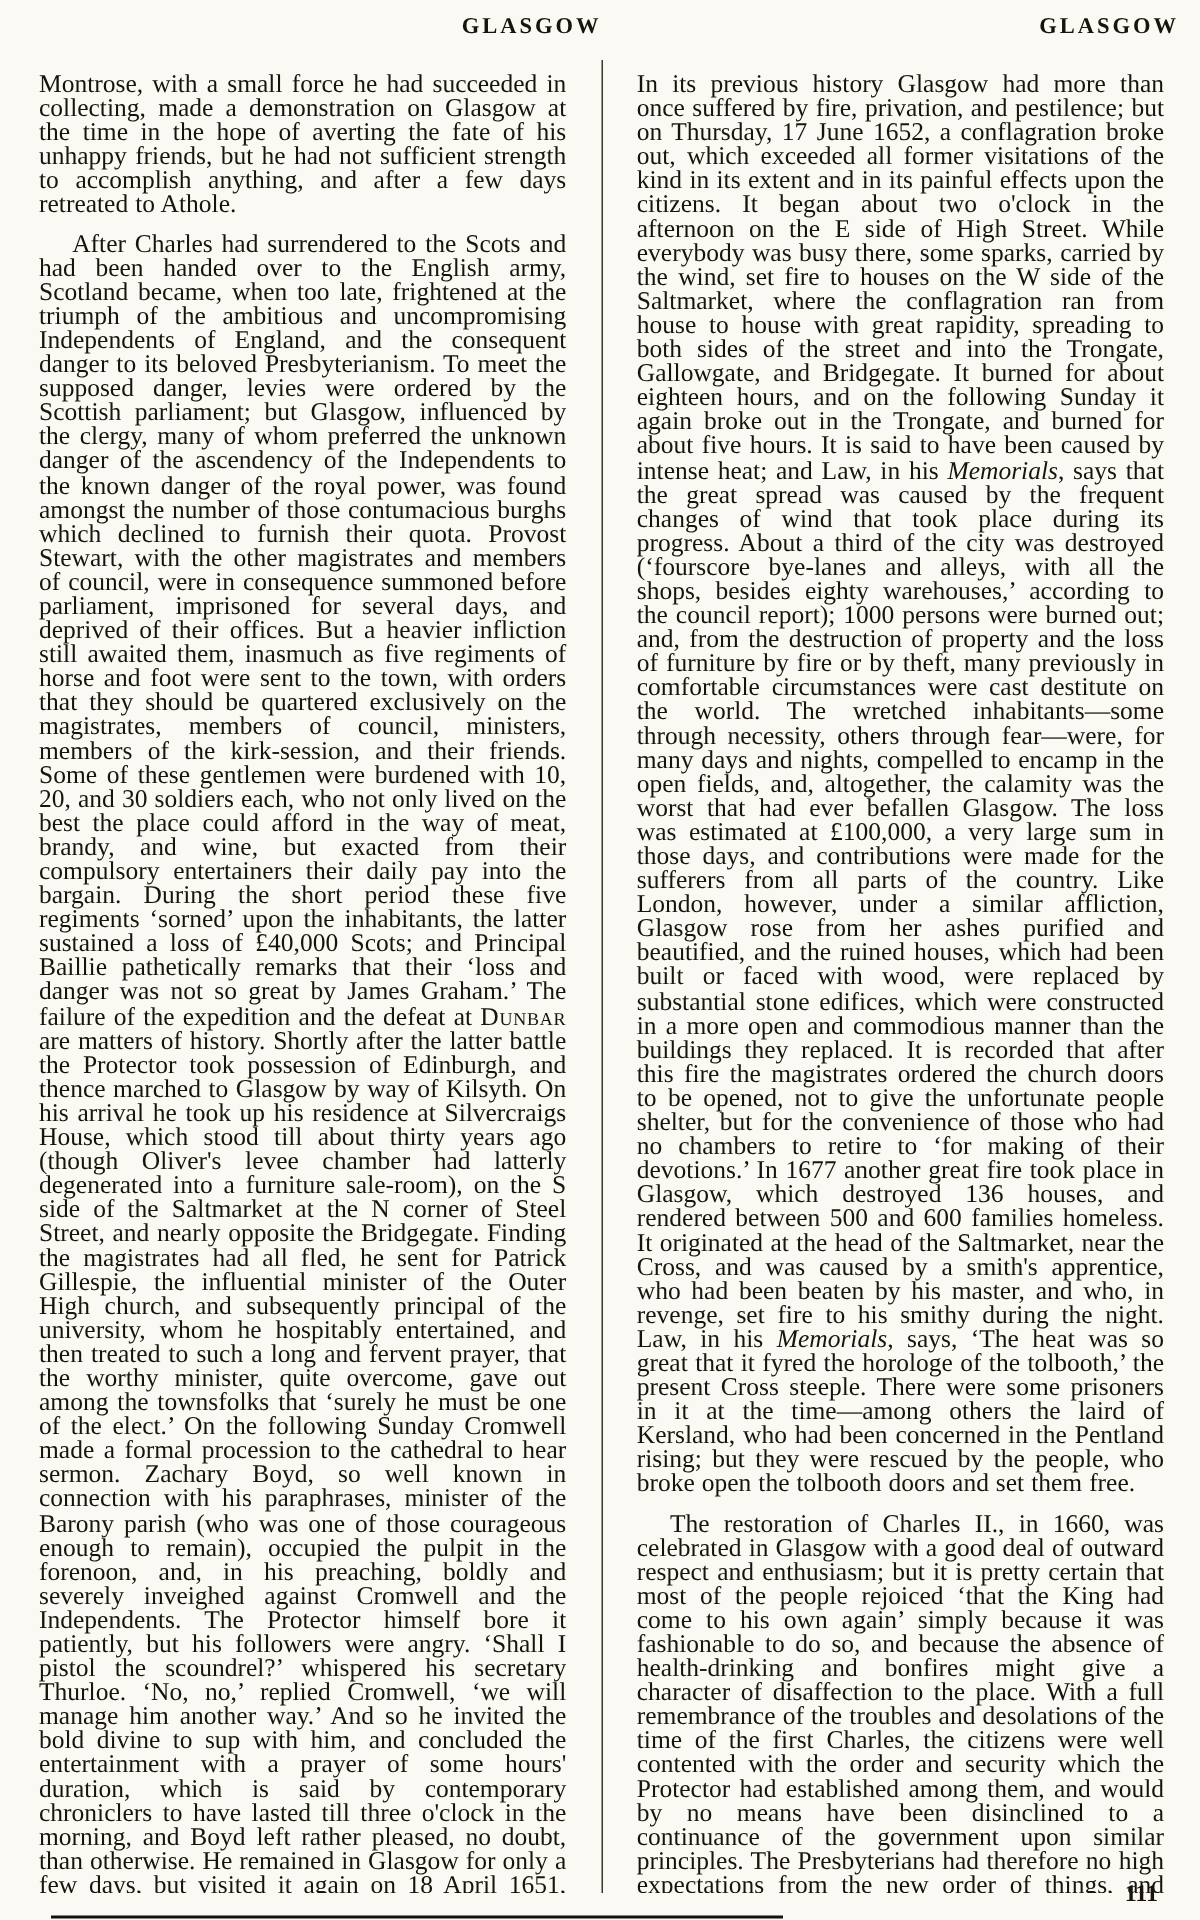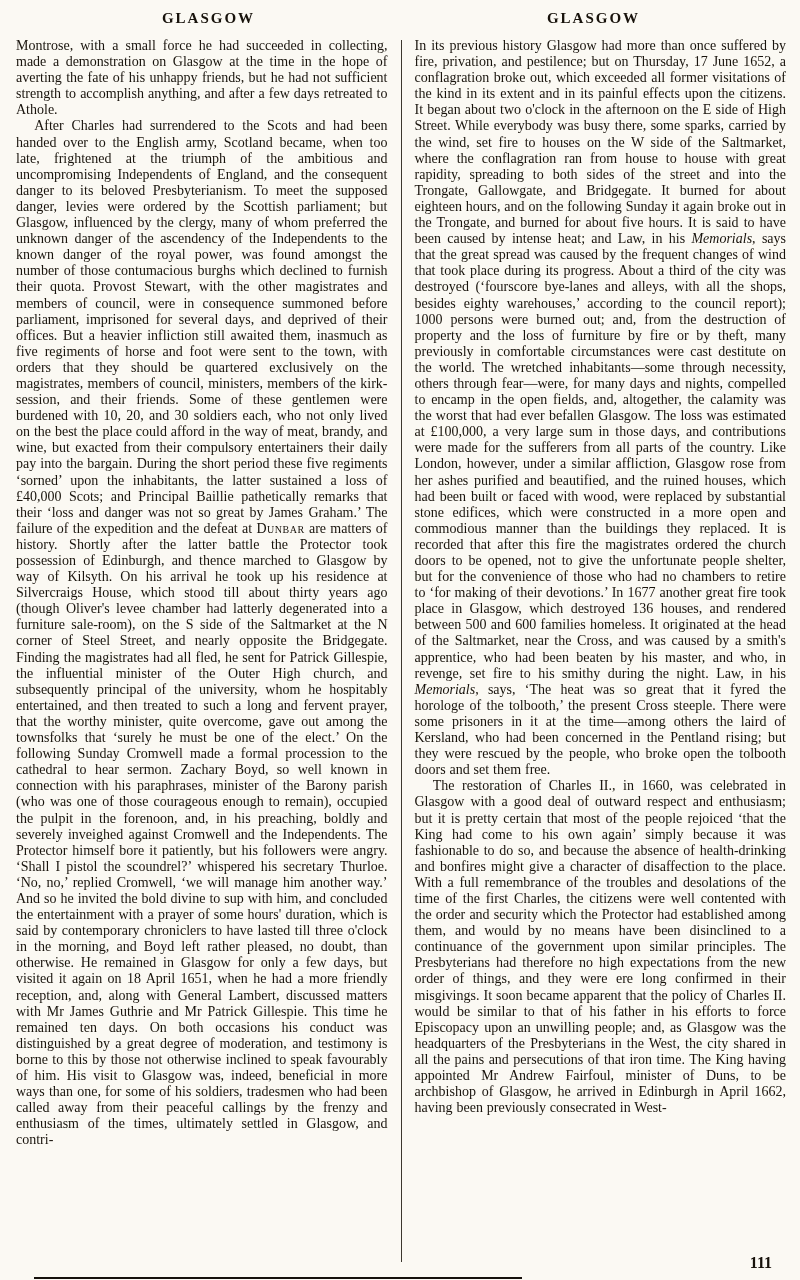--- a/index.html
+++ b/index.html
@@ -5,29 +5,29 @@
   *{box-sizing:border-box}
   html,body{margin:0;padding:0}
   body{
     width:800px;height:1280px;
     background:#fbf9f3;color:#18130c;
     font-family:"Liberation Serif","DejaVu Serif",serif;
     overflow:hidden;
   }
   .page{position:relative;width:800px;height:1280px;padding:10px 14px 0 16px}
   .running-heads{display:flex;height:24px;align-items:flex-start}
-  .running-head{flex:1;text-align:center;font-weight:700;font-size:15px;letter-spacing:2px}
+  .running-head{flex:1;text-align:right;font-weight:700;font-size:15px;letter-spacing:2px}
   .columns{display:flex;margin-top:4px;height:1224px;overflow:hidden}
   .column{flex:1;min-width:0}
   .col-left{padding-right:13px}
   .col-right{padding-left:13px}
   .divider{width:1px;background:#3c372e;margin-top:2px}
   p.para{
-    margin:0;
-    font-size:14px;line-height:16.1px;
+    margin:10px;
+    font-size:17px;line-height:16.1px;
     text-align:justify;text-indent:1.3em;
     word-spacing:0.4px;
   }
   .column p.para:first-child{text-indent:0}
   .sc{font-variant:small-caps;letter-spacing:.5px}
   i{}
   .page-number{position:absolute;right:28px;bottom:8px;font-weight:700;font-size:16px}
   .bottom-rule{position:absolute;left:34px;bottom:1px;width:488px;height:2px;background:#15110c}
 </style>
 </head>

